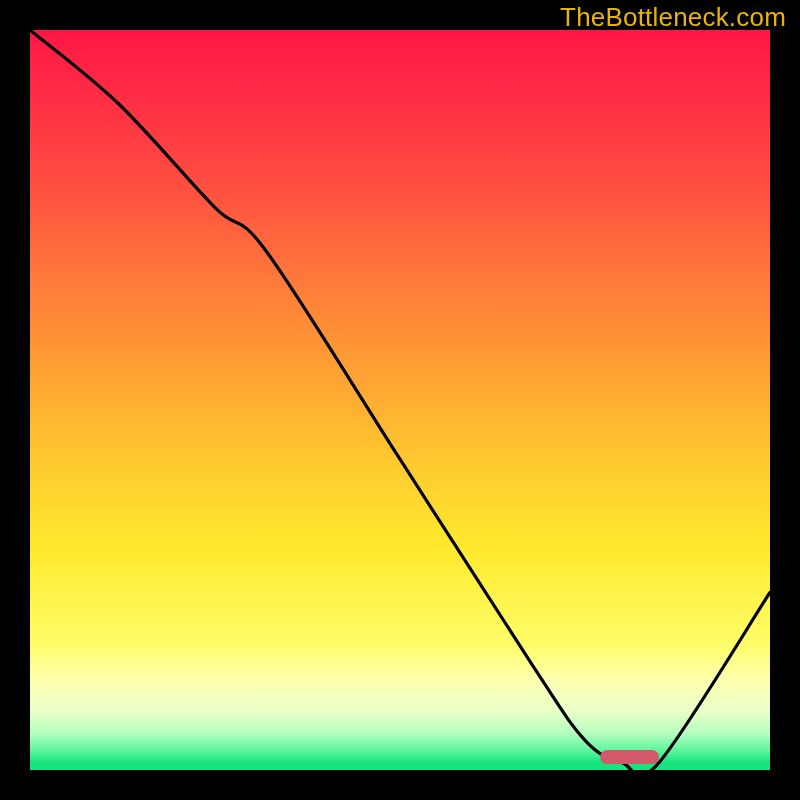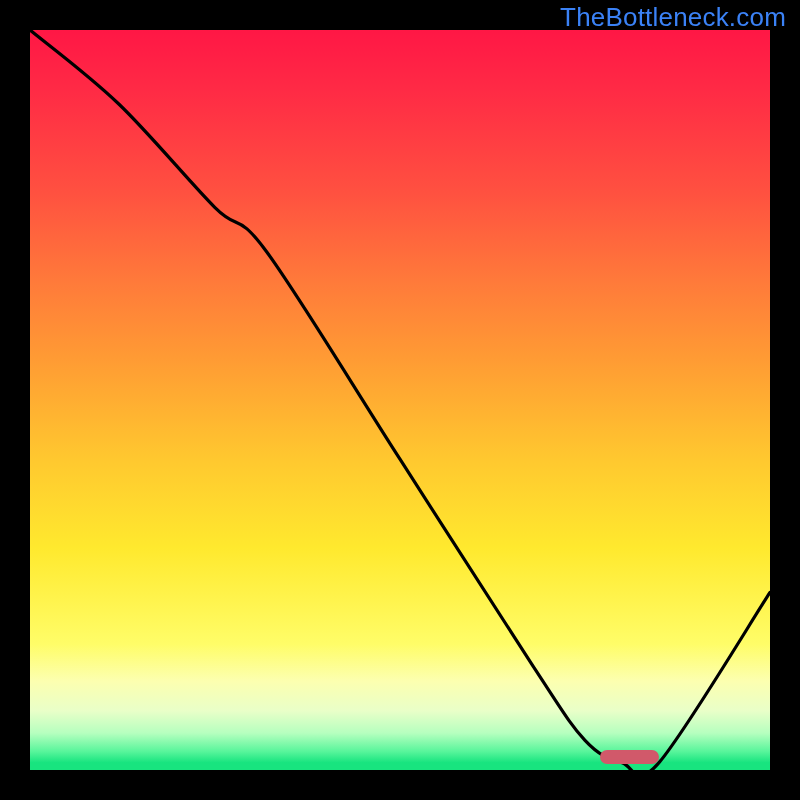--- a/index.html
+++ b/index.html
@@ -18,21 +18,21 @@
     height: 800px;
     background: #000;
   }
   .watermark {
     position: absolute;
     top: 2px;
     right: 14px;
     font-family: Arial, Helvetica, sans-serif;
     font-size: 26px;
     font-weight: 500;
-    color: #3b82f6;
+    color: #eab308;
     letter-spacing: 0.2px;
   }
   .plot {
     position: absolute;
     left: 30px;
     top: 30px;
     width: 740px;
     height: 740px;
   }
   .gradient {

